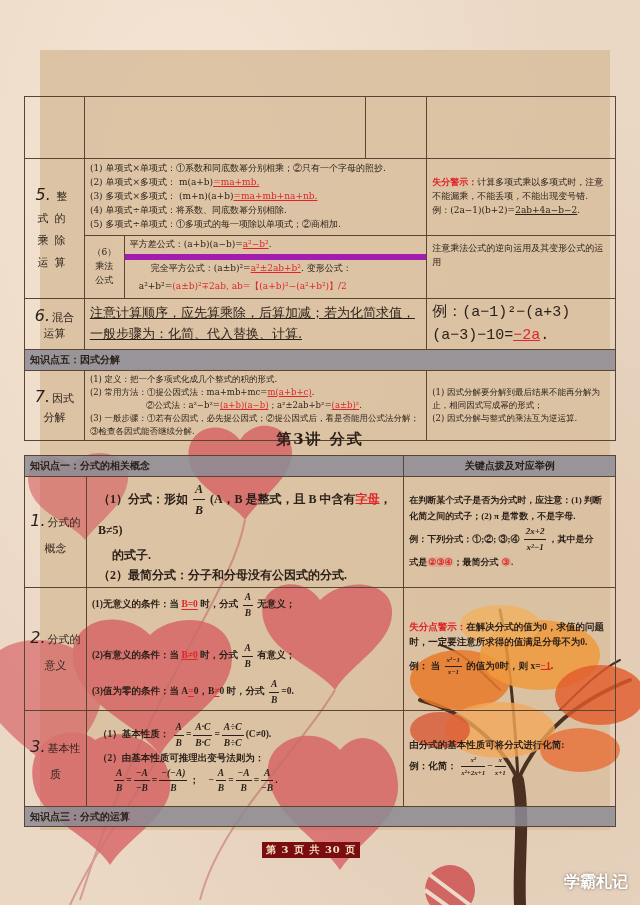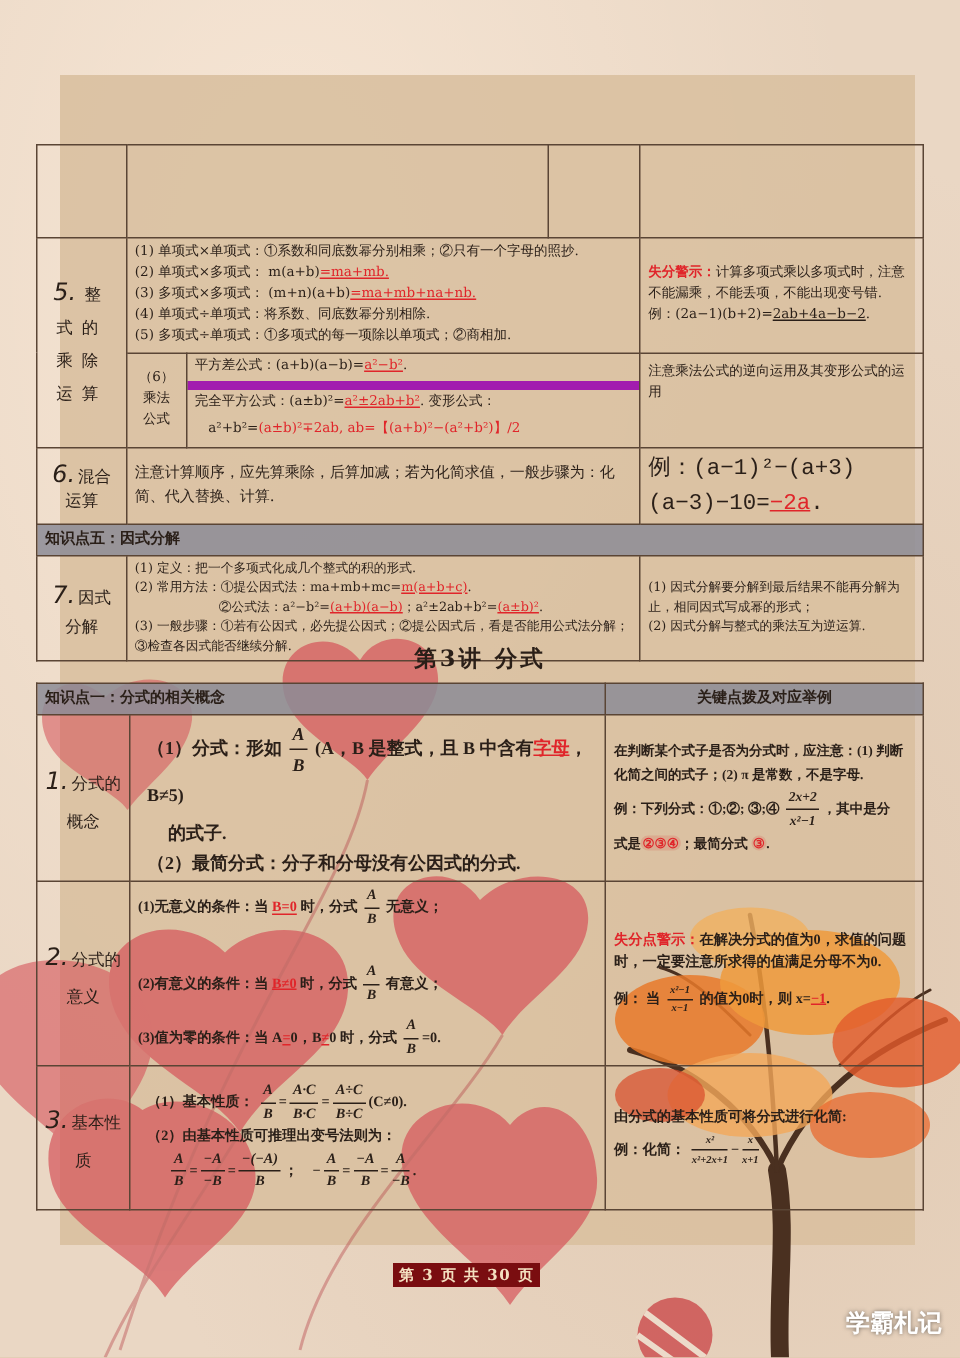--- a/index.html
+++ b/index.html
@@ -149,33 +149,33 @@
       </td>
     </tr>
     <tr>
       <td style="text-align:center;padding:0;">
         <div>（6）</div>
         <div>乘法</div>
         <div>公式</div>
       </td>
       <td colspan="2" style="padding:0;">
         <div style="border-bottom:6px solid #a21caf;padding:2px 5px;"><span>平方差公式：(a+b)(a−b)=</span><span class="red-u">a²−b²</span><span>.</span></div>
-        <div style="padding:2px 5px;"><span>完全平方公式：(a±b)²=</span><span class="red-u">a²±2ab+b²</span><span>.   变形公式：</span></div>
+        <div style="padding:2px 5px;margin-left:21px;"><span>完全平方公式：(a±b)²=</span><span class="red-u">a²±2ab+b²</span><span>.   变形公式：</span></div>
         <div style="padding:2px 5px 4px 14px;"><span>a²+b²=</span><span class="red">(a±b)²∓2ab, ab=【(a+b)²−(a²+b²)】/2</span></div>
       </td>
       <td style="vertical-align:top;padding-top:6px;">
         <span>注意乘法公式的逆向运用及其变形公式的运用</span>
       </td>
     </tr>
 
     <tr>
       <td class="topic-cell" style="line-height:1.3;">
         <span class="topic-num">6.</span><span>混合运算</span>
       </td>
-      <td colspan="3" style="font-size:10px;line-height:1.6;">注意计算顺序，应先算乘除，后算加减；若为化简求值，一般步骤为：化简、代入替换、计算.</td>
+      <td colspan="3" style="font-size:13px;line-height:1.6;text-decoration:underline;">注意计算顺序，应先算乘除，后算加减；若为化简求值，一般步骤为：化简、代入替换、计算.</td>
       <td style="font-family:Liberation Mono, monospace;font-size:15px;margin-left:36px;">
         <span>例：(a−1)²−(a+3)(a−3)−10=</span><span class="red-u">−2a</span><span>.</span>
       </td>
     </tr>
 
     <tr class="section-bar">
       <td colspan="5">知识点五：因式分解</td>
     </tr>
 
     <tr>
@@ -331,18 +331,21 @@
           <span class="frac" style="font-size:7px;">
                 <span>x²</span>
                 <span>x²+2x+1</span>
               </span>−<span class="frac" style="font-size:7px;">
                 <span>x</span>
                 <span>x+1</span>
               </span>
         </div>
       </td>
     </tr>
+    <tr class="section-bar">
+      <td colspan="3">知识点三：分式的运算</td>
+    </tr>
   </tbody>
     </table>
 </div>
 
 <div class="footer-page">第 3 页 共 30 页</div>
 <div class="watermark">学霸札记</div>
 
 </body></html>

